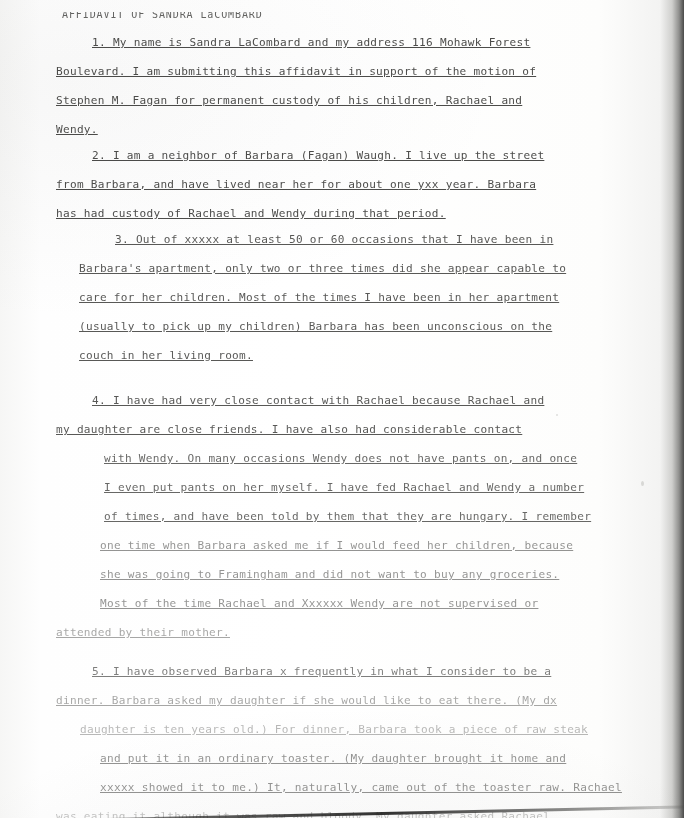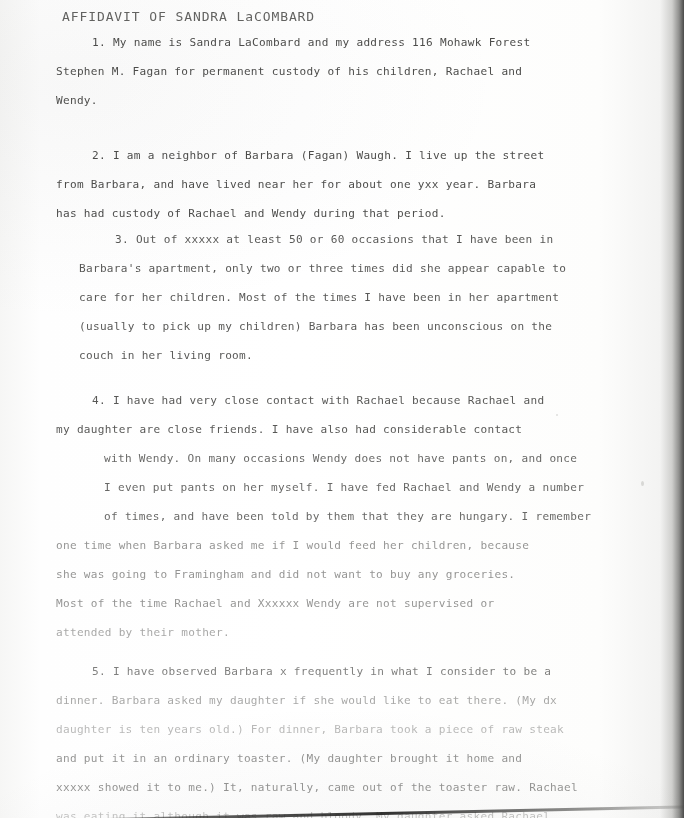--- a/index.html
+++ b/index.html
@@ -78,21 +78,21 @@
     left: 0;
     top: 0;
     width: 684px;
     padding: 0;
   }
 
   .doc-title {
     position: absolute;
     left: 62px;
     top: 9px;
-    font-size: 13px;
+    font-size: 10px;
     letter-spacing: 0.9px;
     color: #4e4e4c;
     text-decoration: underline;
     text-underline-offset: 3px;
     text-decoration-thickness: 1px;
     white-space: nowrap;
     
     clip-path: inset(3px 0 0 0);
     opacity: 0.88;
     filter: blur(0.22px);
@@ -106,35 +106,36 @@
     line-height: 13px;
     color: #3d3d3b;
     letter-spacing: 0.28px;
     white-space: nowrap;
   }
 
   .line {
     display: block;
     height: 29px;
     white-space: nowrap;
+    text-decoration: underline;
   }
 
   .indent {
     display: inline-block;
     width: 36px;
   }
 
   
   .f0 { opacity: 0.92; filter: blur(0.25px); }
   .f1 { opacity: 0.86; filter: blur(0.3px); }
   .f2 { opacity: 0.78; filter: blur(0.35px); margin-left: 48px; }
   .f3 { opacity: 0.66; filter: blur(0.42px); }
-  .f4 { opacity: 0.55; filter: blur(0.5px); }
+  .f4 { opacity: 0.55; filter: blur(0.5px); margin-left: 44px; }
   .f5 { opacity: 0.45; filter: blur(0.58px); }
-  .f6 { opacity: 0.36; filter: blur(0.66px); }
+  .f6 { opacity: 0.36; filter: blur(0.66px); margin-left: 24px; }
   .f7 { opacity: 0.30; filter: blur(0.72px); }
 
   
   .speck {
     position: absolute;
     background: #b9b9b6;
     border-radius: 50%;
     pointer-events: none;
   }
 </style>
@@ -145,20 +146,21 @@
 
   <div id="paper-surface"></div>
   <div id="scan-noise"></div>
 
   <div id="content">
 
     <div class="doc-title">AFFIDAVIT OF SANDRA LaCOMBARD</div>
 
     <div class="para" style="top:36px;">
       <span class="line f0"><span class="indent"></span><span>1. My name is Sandra LaCombard and my address 116 Mohawk Forest</span></span>
+      <span class="line f0"><span>Boulevard. I am submitting this affidavit in support of the motion of</span></span>
       <span class="line f0"><span>Stephen M. Fagan for permanent custody of his children, Rachael and</span></span>
       <span class="line f0"><span>Wendy.</span></span>
     </div>
 
     <div class="para" style="top:149px;">
       <span class="line f0"><span class="indent"></span><span>2. I am a neighbor of Barbara (Fagan) Waugh. I live up the street</span></span>
       <span class="line f0"><span>from Barbara, and have lived near her for about one yxx year. Barbara</span></span>
       <span class="line f0"><span>has had custody of Rachael and Wendy during that period.</span></span>
     </div>
 

